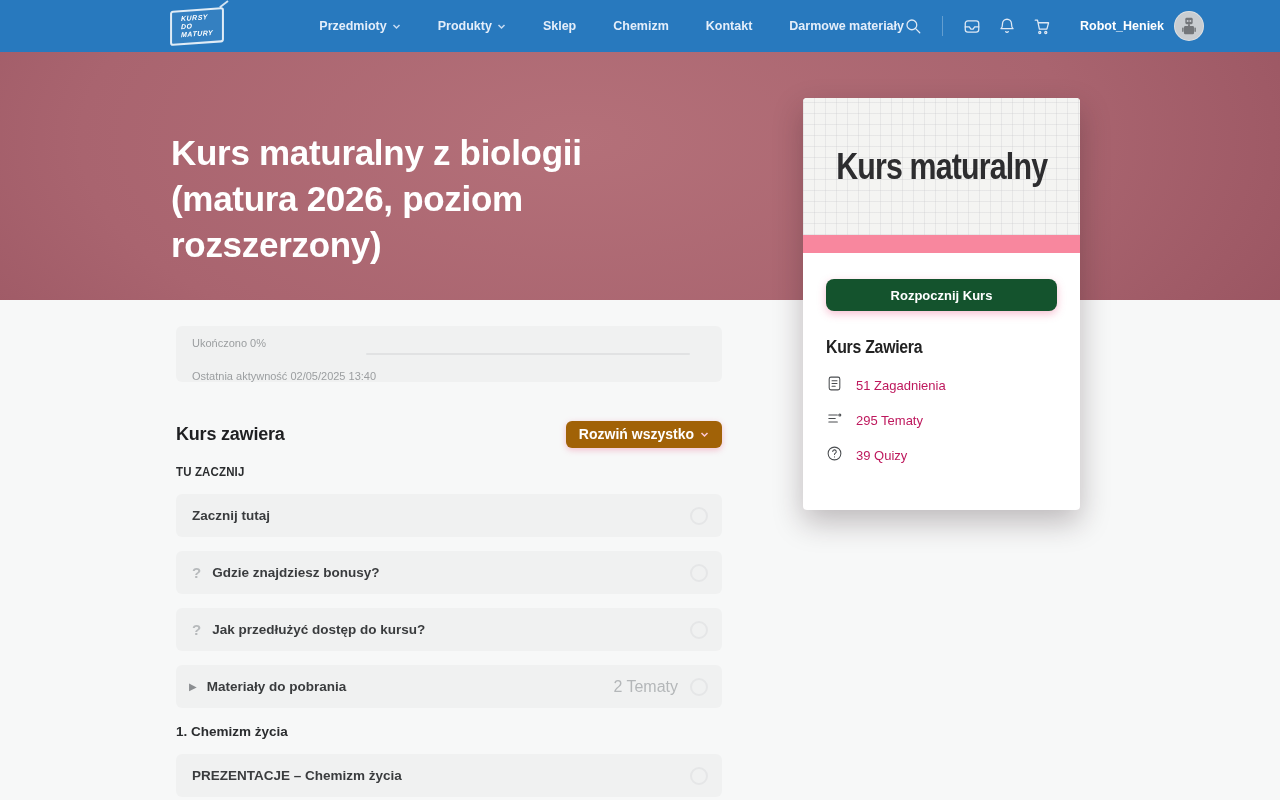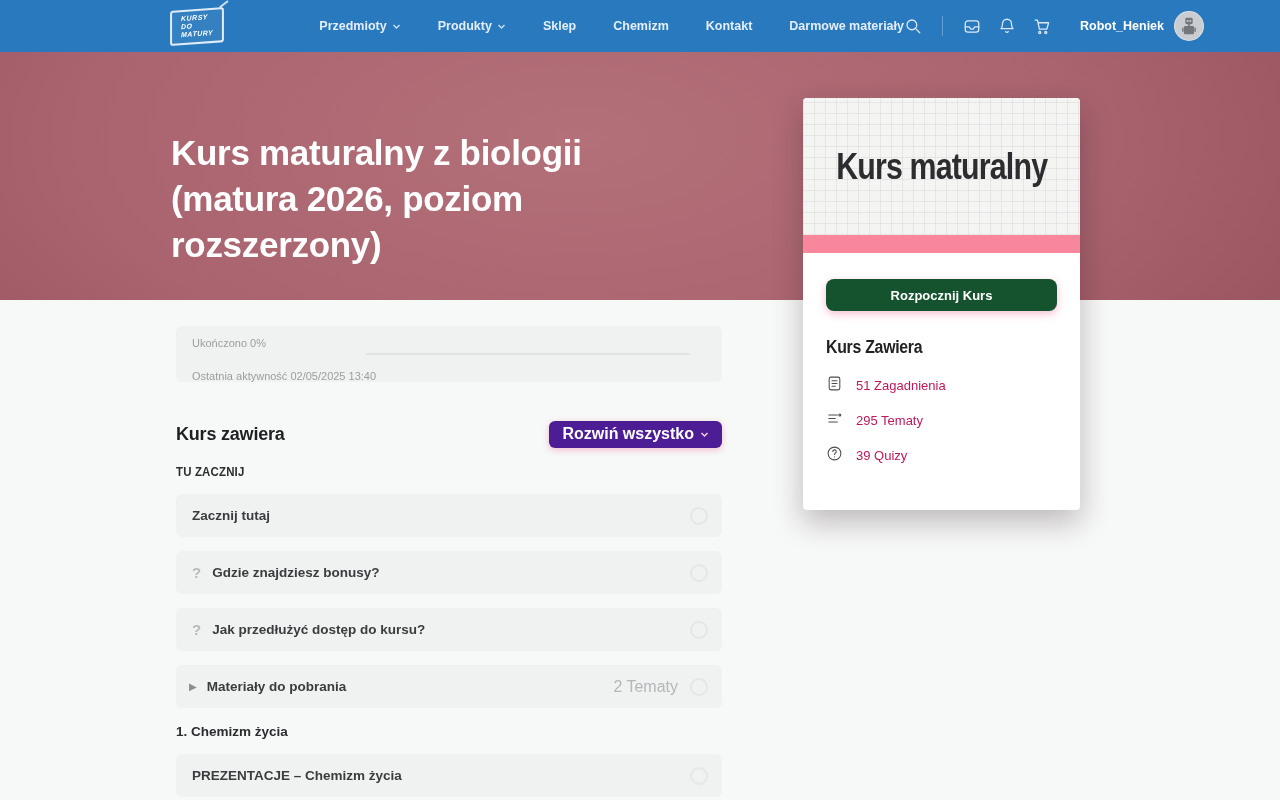--- a/index.html
+++ b/index.html
@@ -97,21 +97,21 @@
     position:absolute; left:190px; top:27px; right:32px; height:2px;
     background:#e1e2e3; border-radius:1px; cursor:pointer;
   }
   .progress-fill { height:2px; background:#e8487c; border-radius:1px; }
 
   .course-list { position:absolute; left:176px; top:420px; width:546px; }
   .list-header { display:flex; align-items:center; justify-content:space-between; height:28px; }
   .list-heading { font-size:18px; font-weight:700; color:#1f2022; letter-spacing:-.2px; }
   .expand-button {
     height:27px; padding:0 13px; border:none; border-radius:6px;
-    background:#4c1d95; color:#fff; font-size:16px; font-weight:600;
+    background:#a16207; color:#fff; font-size:14px; font-weight:600;
     font-family:"Liberation Sans",sans-serif; cursor:pointer;
     display:flex; align-items:center; gap:6px;
     box-shadow:0 2px 6px rgba(236,106,142,.4);
   }
   .expand-button svg { stroke:#ffc9d8; fill:none; stroke-width:2; }
 
   .section-label { margin-top:16px; margin-bottom:15px; font-size:13.5px; font-weight:700; color:#2b2d2f; }
   .section-label.condensed {
     font-size:13px; font-weight:800; letter-spacing:.2px;
     transform:scaleX(.88); transform-origin:left; text-transform:uppercase;

